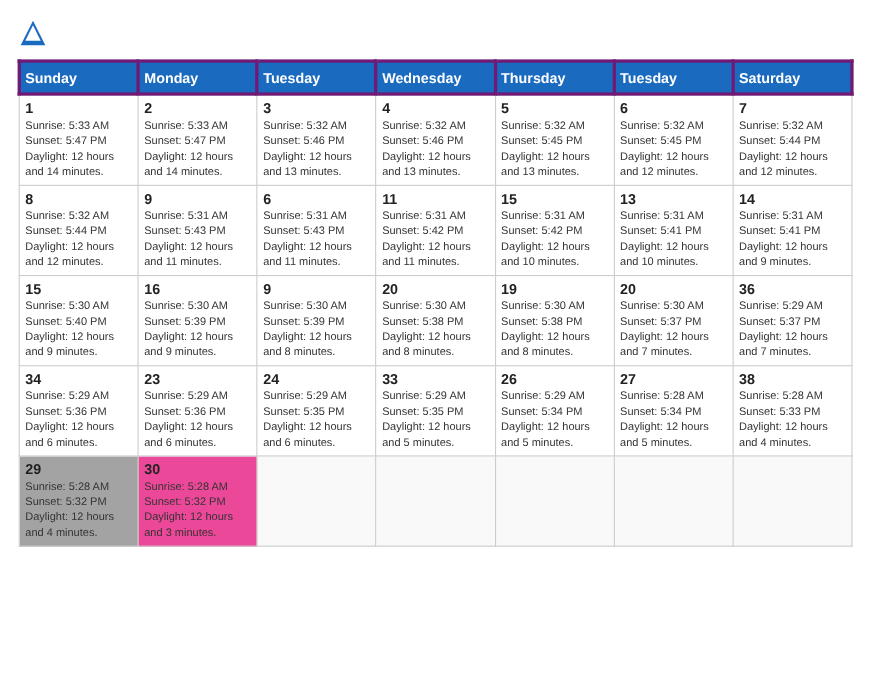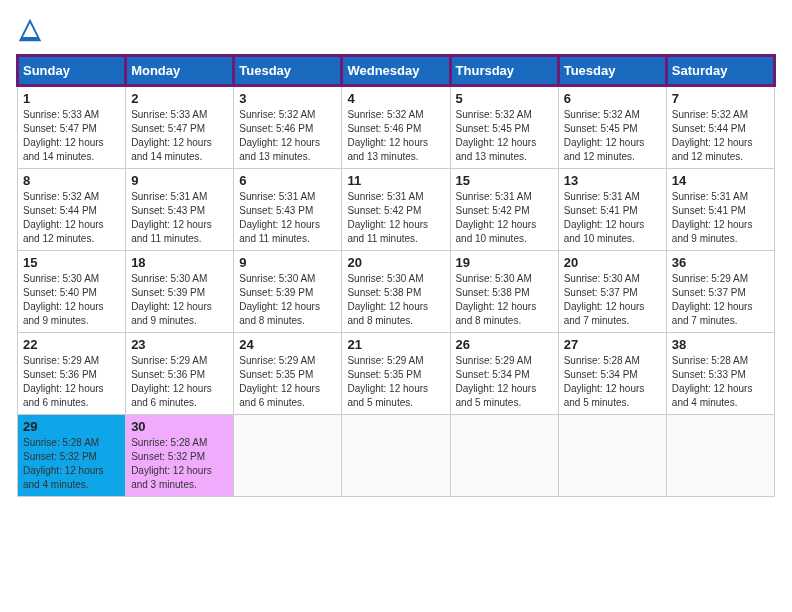--- a/index.html
+++ b/index.html
@@ -177,21 +177,21 @@
           <span class="day-num">14</span>
           <div class="day-info">Sunrise: 5:31 AM<br>Sunset: 5:41 PM<br>Daylight: 12 hours and 9 minutes.</div>
         </td>
       </tr>
       <tr>
         <td>
           <span class="day-num">15</span>
           <div class="day-info">Sunrise: 5:30 AM<br>Sunset: 5:40 PM<br>Daylight: 12 hours and 9 minutes.</div>
         </td>
         <td>
-          <span class="day-num">18</span>
+          <span class="day-num">16</span>
           <div class="day-info">Sunrise: 5:30 AM<br>Sunset: 5:39 PM<br>Daylight: 12 hours and 9 minutes.</div>
         </td>
         <td>
           <span class="day-num">9</span>
           <div class="day-info">Sunrise: 5:30 AM<br>Sunset: 5:39 PM<br>Daylight: 12 hours and 8 minutes.</div>
         </td>
         <td>
           <span class="day-num">20</span>
           <div class="day-info">Sunrise: 5:30 AM<br>Sunset: 5:38 PM<br>Daylight: 12 hours and 8 minutes.</div>
         </td>
@@ -203,54 +203,54 @@
           <span class="day-num">20</span>
           <div class="day-info">Sunrise: 5:30 AM<br>Sunset: 5:37 PM<br>Daylight: 12 hours and 7 minutes.</div>
         </td>
         <td>
           <span class="day-num">36</span>
           <div class="day-info">Sunrise: 5:29 AM<br>Sunset: 5:37 PM<br>Daylight: 12 hours and 7 minutes.</div>
         </td>
       </tr>
       <tr>
         <td>
-          <span class="day-num">22</span>
+          <span class="day-num">34</span>
           <div class="day-info">Sunrise: 5:29 AM<br>Sunset: 5:36 PM<br>Daylight: 12 hours and 6 minutes.</div>
         </td>
         <td>
           <span class="day-num">23</span>
           <div class="day-info">Sunrise: 5:29 AM<br>Sunset: 5:36 PM<br>Daylight: 12 hours and 6 minutes.</div>
         </td>
         <td>
           <span class="day-num">24</span>
           <div class="day-info">Sunrise: 5:29 AM<br>Sunset: 5:35 PM<br>Daylight: 12 hours and 6 minutes.</div>
         </td>
         <td>
-          <span class="day-num">21</span>
+          <span class="day-num">33</span>
           <div class="day-info">Sunrise: 5:29 AM<br>Sunset: 5:35 PM<br>Daylight: 12 hours and 5 minutes.</div>
         </td>
         <td>
           <span class="day-num">26</span>
           <div class="day-info">Sunrise: 5:29 AM<br>Sunset: 5:34 PM<br>Daylight: 12 hours and 5 minutes.</div>
         </td>
         <td>
           <span class="day-num">27</span>
           <div class="day-info">Sunrise: 5:28 AM<br>Sunset: 5:34 PM<br>Daylight: 12 hours and 5 minutes.</div>
         </td>
         <td>
           <span class="day-num">38</span>
           <div class="day-info">Sunrise: 5:28 AM<br>Sunset: 5:33 PM<br>Daylight: 12 hours and 4 minutes.</div>
         </td>
       </tr>
       <tr>
-        <td style="background: #0ea5e9;">
+        <td style="background: #a3a3a3;">
           <span class="day-num">29</span>
           <div class="day-info">Sunrise: 5:28 AM<br>Sunset: 5:32 PM<br>Daylight: 12 hours and 4 minutes.</div>
         </td>
-        <td style="background: #f0abfc;">
+        <td style="background: #ec4899;">
           <span class="day-num">30</span>
           <div class="day-info">Sunrise: 5:28 AM<br>Sunset: 5:32 PM<br>Daylight: 12 hours and 3 minutes.</div>
         </td>
         <td class="empty-cell" style="background: rgb(249, 249, 249);"></td>
         <td class="empty-cell" style="background: rgb(249, 249, 249);"></td>
         <td class="empty-cell" style="background: rgb(249, 249, 249);"></td>
         <td class="empty-cell" style="background: rgb(249, 249, 249);"></td>
         <td class="empty-cell" style="background: rgb(249, 249, 249);"></td>
       </tr>
     </tbody>

